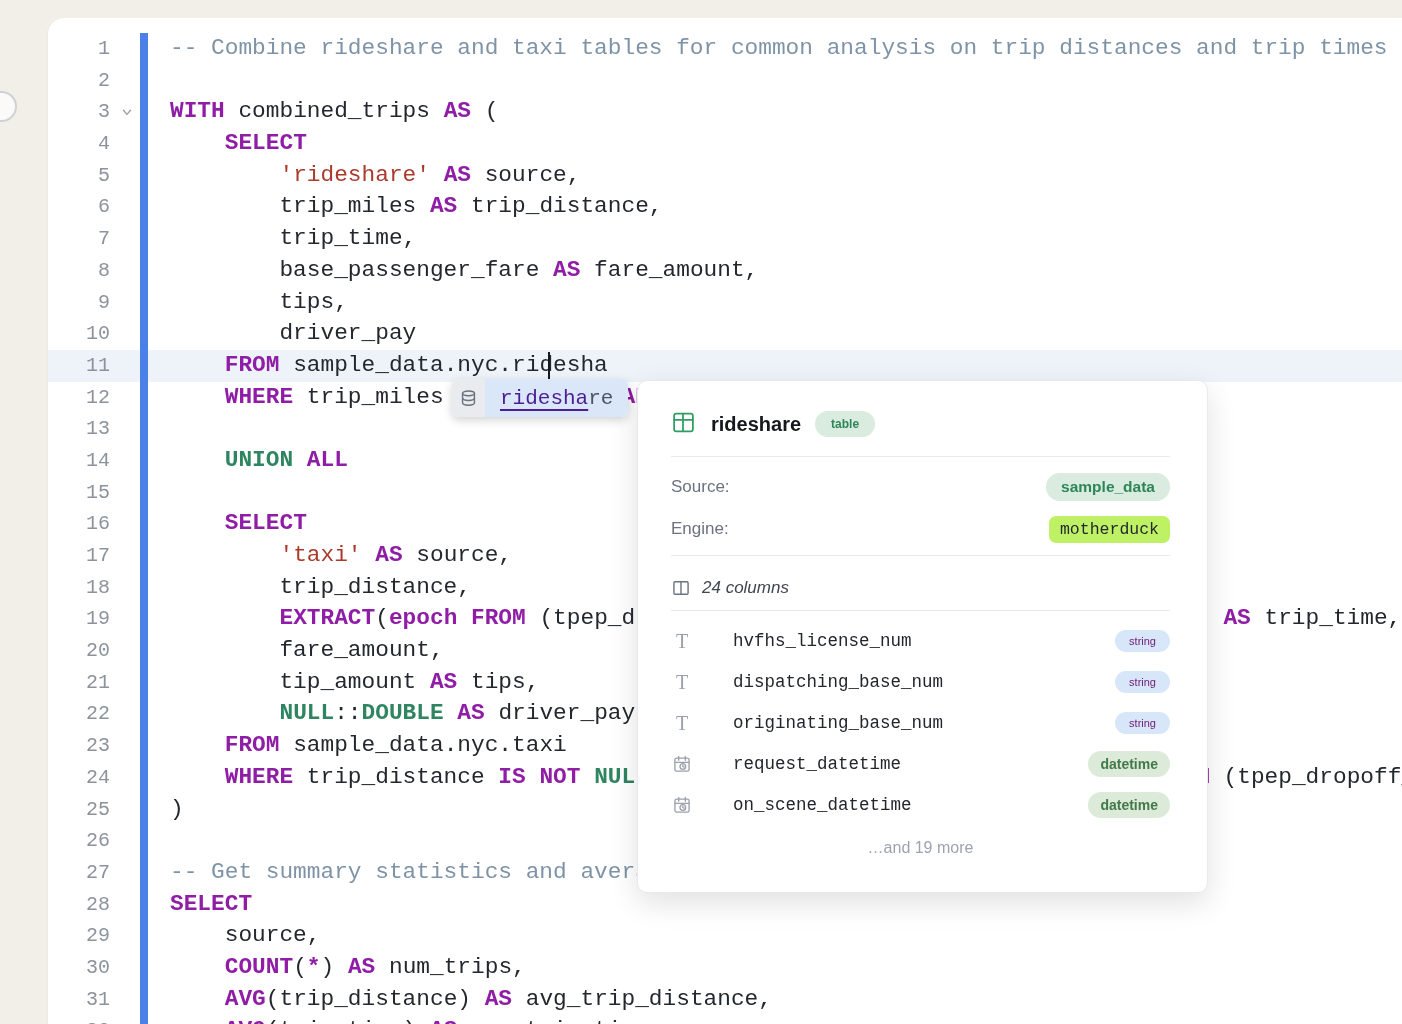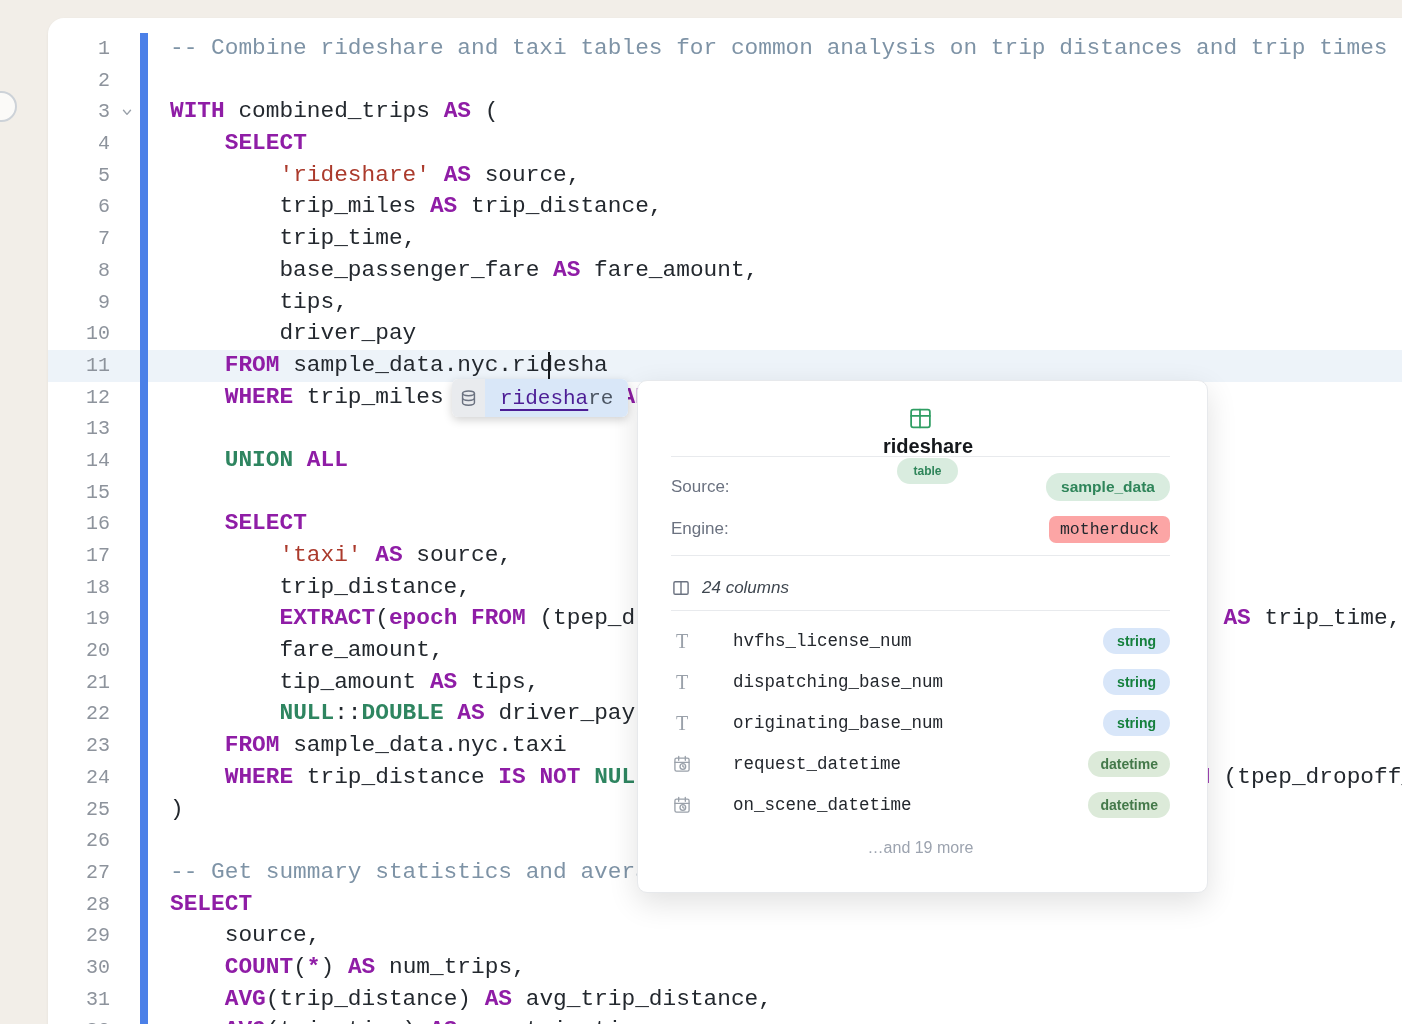--- a/index.html
+++ b/index.html
@@ -38,42 +38,42 @@
       border-radius:6px;overflow:hidden;background:#fff;box-shadow:0 3px 10px rgba(0,0,0,.18);}
   .ac-icon{width:33px;background:#e9ebee;display:flex;align-items:center;justify-content:center;}
   .ac-label{background:#d9e7f8;display:flex;align-items:center;padding:0 15px;
       font-family:"Liberation Mono","DejaVu Sans Mono",monospace;font-size:21px;}
   .ac-match{color:#4c1d95;text-decoration:underline;text-underline-offset:5px;text-decoration-thickness:2px;}
   .ac-rest{color:#4b5563;}
   
   .hovercard{position:absolute;left:637px;top:380px;width:571px;height:513px;z-index:40;
       background:#fff;border:1px solid #e7e9ec;border-radius:10px;box-sizing:border-box;
       padding:0 37px 0 33px;box-shadow:0 10px 30px rgba(0,0,0,.12);}
-  .hc-header{margin-top:25px;height:36px;display:flex;align-items:center;flex-direction:column;}
+  .hc-header{margin-top:25px;height:36px;display:flex;align-items:center;}
   .hc-title{font-size:20px;font-weight:bold;color:#15181c;margin-left:15px;}
   .hc-badge{margin-left:14px;background:#d9ecdf;color:#2f855a;font-weight:bold;font-size:12px;
       padding:6px 16px;border-radius:17px;}
   .hc-div{border-top:1px solid #e8eaed;}
   .d1{margin-top:14px;} .d2{margin-top:11px;} .d3{margin-top:12px;}
   .hc-row{display:flex;justify-content:space-between;align-items:center;height:30px;}
   .r-source{margin-top:15px;} .r-engine{margin-top:12px;}
   .hc-label{color:#6b7280;font-size:17px;}
   .pill-green{background:#d9ecdf;color:#2f855a;font-weight:bold;font-size:15.5px;
       padding:5px 15px;border-radius:16px;}
-  .pill-graymono{background:#fca5a5;color:#24292f;font-size:16.5px;padding:4px 11px;border-radius:7px;
+  .pill-graymono{background:#bef264;color:#24292f;font-size:16.5px;padding:4px 11px;border-radius:7px;
       font-family:"Liberation Mono","DejaVu Sans Mono",monospace;}
   .hc-colcount{display:flex;align-items:flex-end;height:30px;margin-top:12px;color:#3f4750;font-size:17px;font-style:italic;}
   .hc-colcount .ic{margin-right:11px;display:flex;}
   .hc-col{display:flex;align-items:center;height:30px;}
   .hc-col.first{margin-top:15px;} .hc-col.next{margin-top:11px;}
   .hc-col .ic{width:22px;margin-right:13px;display:flex;align-items:center;justify-content:center;}
   .t-icon{font-family:"Liberation Serif",serif;color:#9aa1aa;font-size:20px;line-height:1;}
   .hc-colname{flex:1;font-family:"Liberation Mono","DejaVu Sans Mono",monospace;
       font-size:17.5px;color:#23272d;margin-left:27px;}
-  .type-blue{background:#d8e6f9;color:#15803d;font-weight:bold;font-size:14px;
+  .type-blue{background:#d8e6f9;color:#701a75;font-weight:normal;font-size:11px;
       padding:5px 14px;border-radius:15px;}
   .type-green{background:#dcead9;color:#44794a;font-weight:bold;font-size:14px;
       padding:5px 12px;border-radius:15px;}
   .hc-more{margin-top:19px;text-align:center;color:#9ca3af;font-size:16px;}
 </style>
 </head>
 <body>
 
 <div class="editor-card">
   <div class="code" id="code"><div class="line"><span class="ln">1</span><span class="fold"></span><span class="bar"></span><span class="codetext"><span class="tk c">-- Combine rideshare and taxi tables for common analysis on trip distances and trip times</span></span></div><div class="line"><span class="ln">2</span><span class="fold"></span><span class="bar"></span><span class="codetext"></span></div><div class="line"><span class="ln">3</span><span class="fold"><svg width="14" height="14" viewBox="0 0 24 24" fill="none" stroke-linecap="round" stroke-linejoin="round" stroke="#9aa1aa" stroke-width="2.4">

